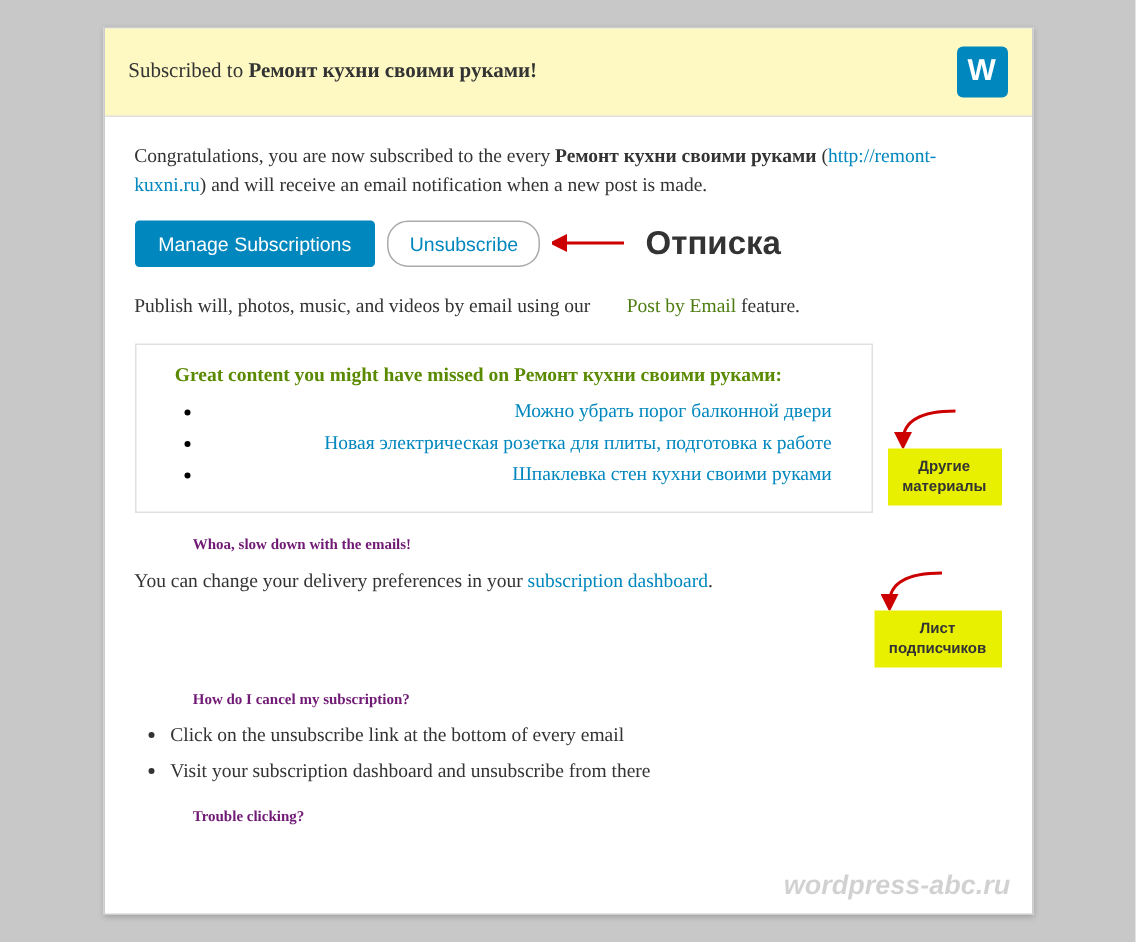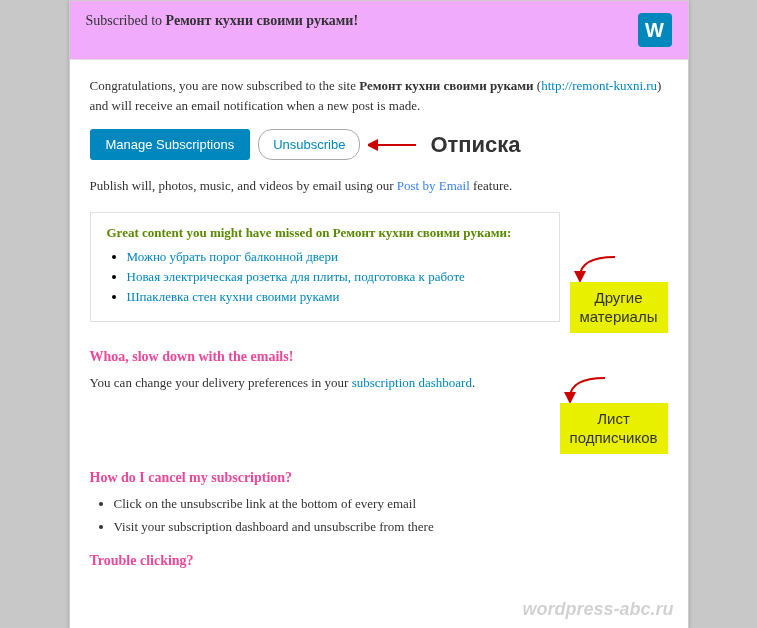--- a/index.html
+++ b/index.html
@@ -14,25 +14,26 @@
       width: 757px;
     }
     .outer-wrapper {
       width: 620px;
       background: #fff;
       border: 1px solid #ccc;
       box-shadow: 0 1px 4px rgba(0,0,0,0.2);
     }
     
     .top-bar {
-      background: #f0abfc;
+      background: #fef9c3;
       border-bottom: 1px solid #e0e0e0;
       padding: 12px 16px;
       display: flex;
       justify-content: space-between;
+      align-items: center;
     }
     .top-bar-text {
       font-size: 14px;
       color: #333;
     }
     .top-bar-text strong {
       font-weight: bold;
     }
     .wp-logo {
       width: 34px;
@@ -87,46 +88,48 @@
       color: #333;
       font-family: Arial, sans-serif;
       margin-left: 4px;
     }
     .post-by-email-text {
       font-size: 13px;
       color: #333;
       margin-bottom: 16px;
       line-height: 1.5;
     }
-    .post-by-email-text a { color: #3b82f6; text-decoration: none; }
+    .post-by-email-text a { color: #4d7c0f; text-decoration: none; margin-left: 21px; }
     .missed-title {
       font-size: 13px;
       font-weight: bold;
       color: #5a8a00;
       margin-bottom: 8px;
     }
     .missed-list {
       list-style: disc;
       padding-left: 20px;
     }
     .missed-list li {
       margin-bottom: 4px;
+      text-align: right;
     }
     .missed-list li a {
       color: #0087be;
       text-decoration: none;
       font-size: 13px;
     }
     
     .section-heading {
-      font-size: 14px;
-      font-weight: bold;
-      color: #ec4899;
+      font-size: 10px;
+      font-weight: bold;
+      color: #701a75;
       margin-top: 16px;
       margin-bottom: 8px;
+      margin-left: 39px;
     }
     .section-text {
       font-size: 13px;
       color: #333;
       margin-bottom: 14px;
       line-height: 1.5;
     }
     .section-text a { color: #0087be; text-decoration: none; text-align: center; }
     .cancel-list {
       list-style: disc;
@@ -150,27 +153,27 @@
       font-weight: bold;
     }
     
     .red-arrow-svg {
       display: inline-block;
       vertical-align: middle;
     }
     .missed-section-inner {
       flex: 1;
       border: 1px solid #e0e0e0;
-      padding: 12px 16px;
+      padding: 12px 26px;
     }
     .annotation-box-yellow {
       background: #e8f000;
       padding: 6px 10px;
-      font-size: 15px;
-      font-weight: normal;
+      font-size: 10px;
+      font-weight: bold;
       color: #333;
       font-family: Arial, sans-serif;
       line-height: 1.3;
       text-align: center;
       white-space: nowrap;
     }
   </style>
 </head>
 <body>
 
@@ -179,21 +182,21 @@
   <div class="top-bar">
     <div class="top-bar-text">
       <span>Subscribed to </span><strong>Ремонт кухни своими руками!</strong>
     </div>
     <div class="wp-logo">W</div>
   </div>
 
   <div class="main-content">
 
     <p class="congrats-text">
-      <span>Congratulations, you are now subscribed to the site </span><strong>Ремонт кухни своими руками</strong><span> (</span><a href="#">http://remont-kuxni.ru</a><span>) and will receive an email notification when a new post is made.</span>
+      <span>Congratulations, you are now subscribed to the every </span><strong>Ремонт кухни своими руками</strong><span> (</span><a href="#">http://remont-kuxni.ru</a><span>) and will receive an email notification when a new post is made.</span>
     </p>
 
     <div style="display:flex; align-items:center; margin-bottom:16px; gap:8px; flex-wrap:wrap;">
       <button class="btn-manage">Manage Subscriptions</button>
       <button class="btn-unsubscribe">Unsubscribe</button>
 
       <span>
         <svg width="50" height="20" viewBox="0 0 50 20" class="red-arrow-svg">
           <defs>
             <marker id="arrowhead" markerWidth="6" markerHeight="6" refX="3" refY="3" orient="auto">

